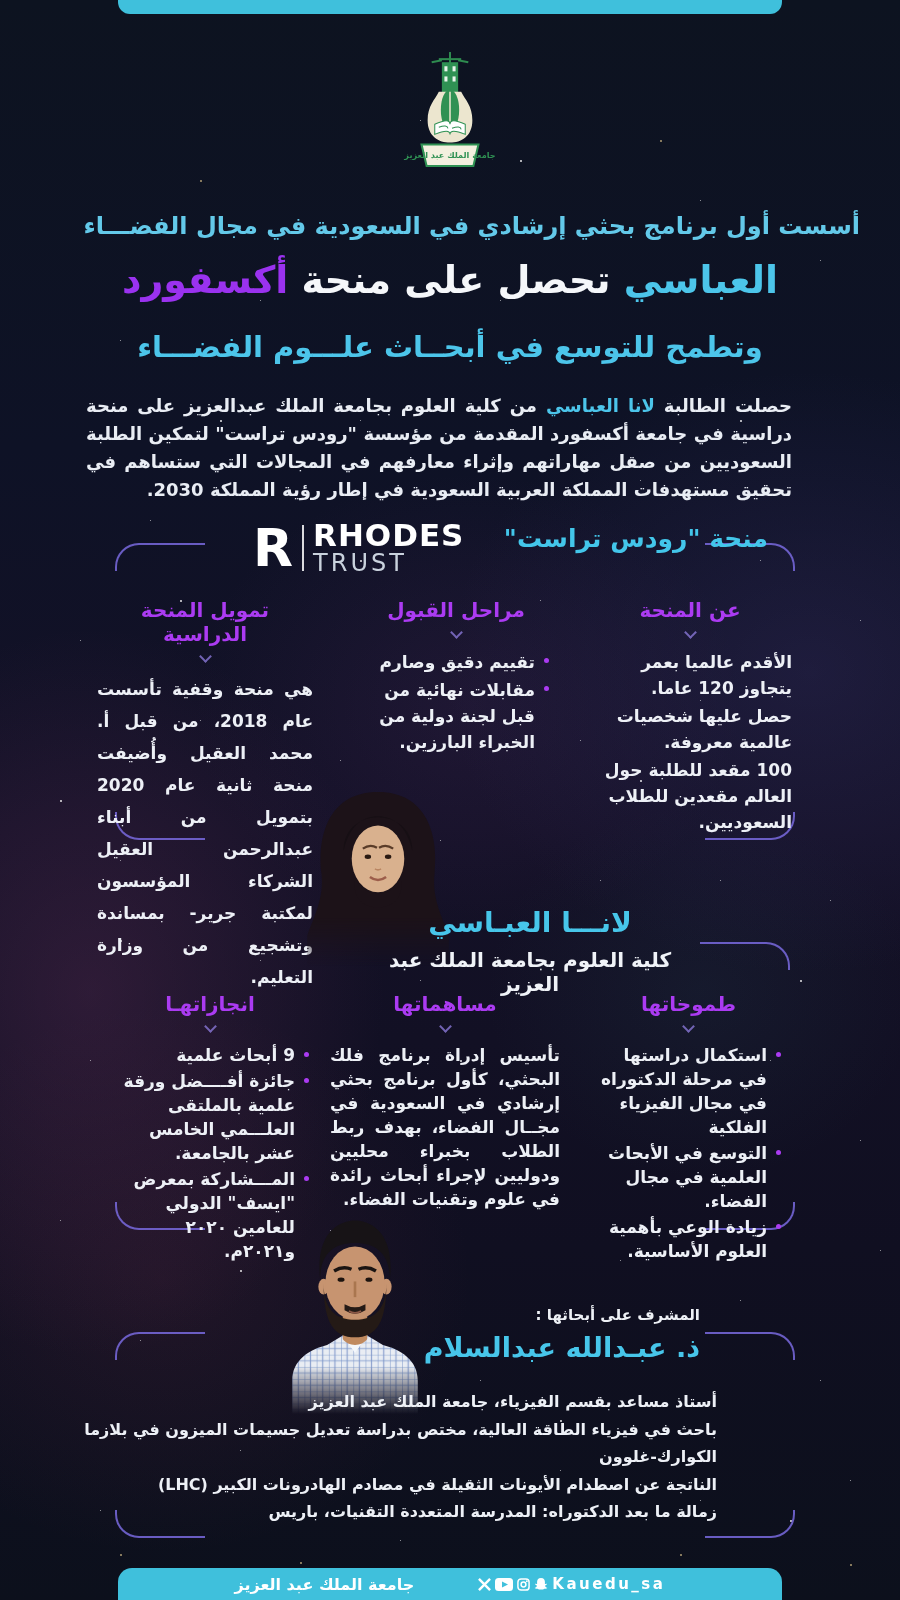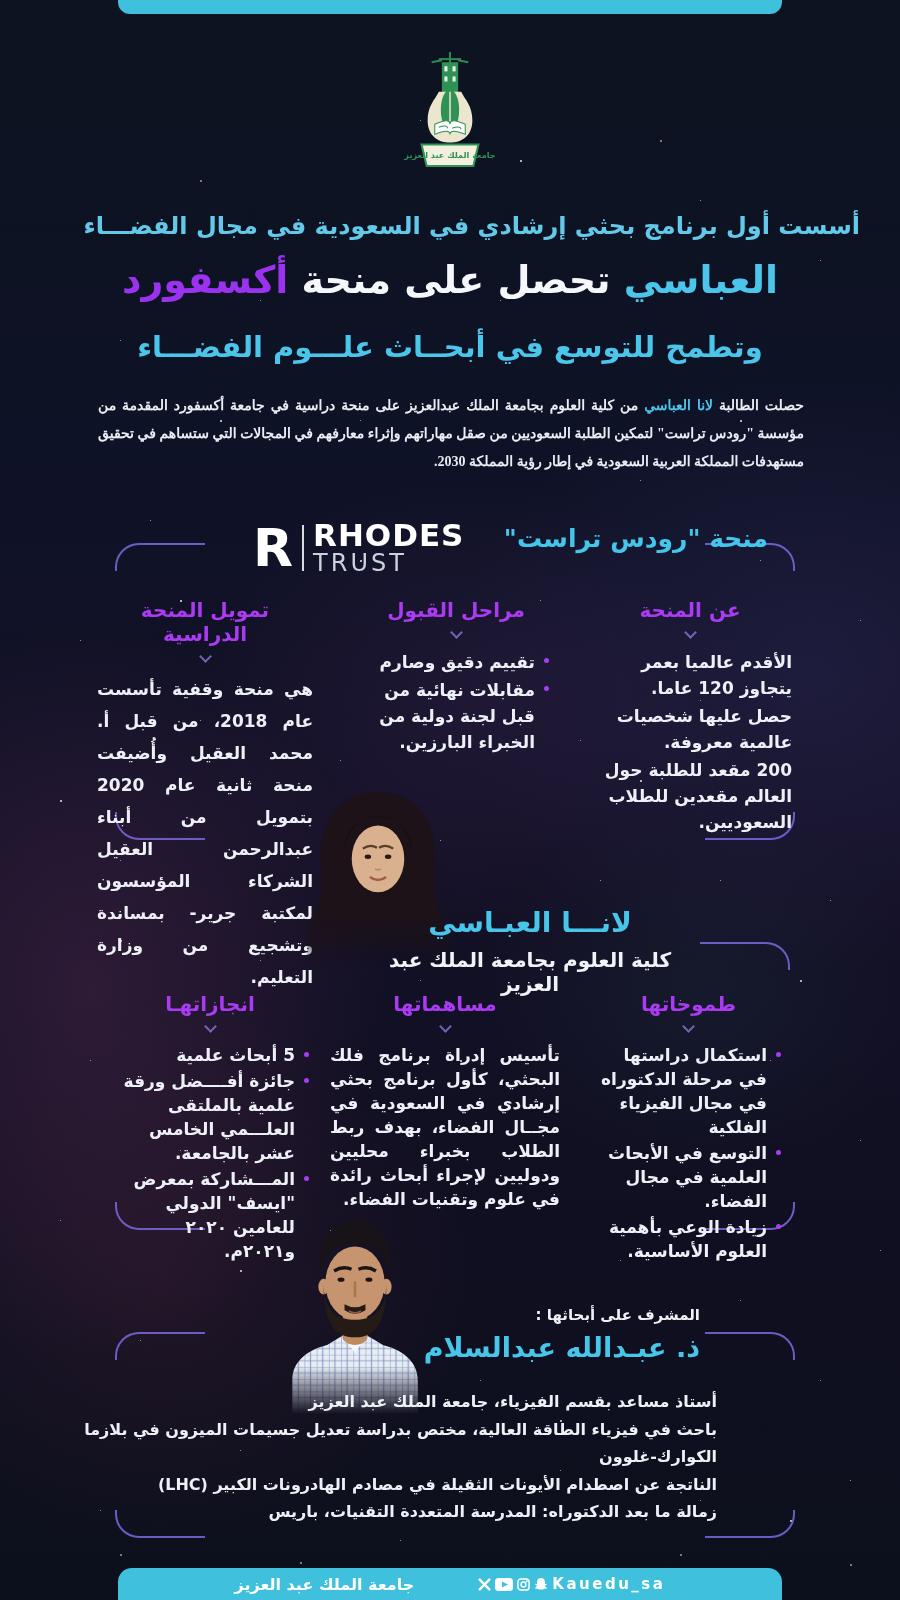--- a/index.html
+++ b/index.html
@@ -25,21 +25,21 @@
   .f-social{display:flex;align-items:center;gap:4px;}
   .f-handle{font-size:15px;font-weight:700;letter-spacing:2.5px;color:#fff;}
   .f-ic{display:flex;align-items:center;}
 
   .kau-logo{position:absolute;left:394px;top:50px;width:112px;height:122px;}
 
   .tagline{position:absolute;left:40px;right:40px;top:212px;text-align:right;direction:rtl;font-size:24px;font-weight:700;color:#63c9e9;}
   .main-title{position:absolute;left:20px;right:20px;top:258px;text-align:center;direction:rtl;font-size:38px;font-weight:700;color:#f5f7fa;}
   .t-name{color:#4cc5ea;} .t-high{color:#9a32ef;}
   .subtitle{position:absolute;left:30px;right:30px;top:330px;text-align:center;direction:rtl;font-size:29px;font-weight:700;color:#4cc5ea;}
-  .intro{position:absolute;left:98px;top:392px;width:706px;direction:rtl;text-align:justify;text-align-last:right;font-size:14px;font-weight:700;line-height:28px;color:#e9edf4;font-family:Liberation Serif, serif;}
+  .intro{position:absolute;left:86px;top:392px;width:706px;direction:rtl;text-align:justify;text-align-last:right;font-size:18px;font-weight:700;line-height:28px;color:#e9edf4;}
   .intro .hl{color:#4cc5ea;}
 
   .corner{position:absolute;width:88px;height:26px;border:0 solid rgba(122,106,224,.85);}
   .tl{border-top-width:2px;border-left-width:2px;border-top-left-radius:24px;}
   .tr{border-top-width:2px;border-right-width:2px;border-top-right-radius:24px;}
   .bl{border-bottom-width:2px;border-left-width:2px;border-bottom-left-radius:24px;}
   .br{border-bottom-width:2px;border-right-width:2px;border-bottom-right-radius:24px;}
 
   .rhodes-logo{position:absolute;left:253px;top:520px;display:flex;align-items:center;gap:9px;direction:ltr;}
   .r-letter{font-size:52px;line-height:50px;font-weight:900;color:#fff;}
@@ -145,21 +145,21 @@
     </span>
   </div>
   <div class="sec1-heading">منحة "رودس تراست"</div>
 
   <div class="col col-about">
     <div class="col-h">عن المنحة</div>
     <div class="chev"></div>
     <ul class="plain col-body">
       <li>الأقدم عالميا بعمر يتجاوز 120 عاما.</li>
       <li>حصل عليها شخصيات عالمية معروفة.</li>
-      <li>200 مقعد للطلبة حول العالم مقعدين للطلاب السعوديين.</li>
+      <li>100 مقعد للطلبة حول العالم مقعدين للطلاب السعوديين.</li>
     </ul>
   </div>
 
   <div class="col col-stages">
     <div class="col-h">مراحل القبول</div>
     <div class="chev"></div>
     <ul class="blist col-body">
       <li>تقييم دقيق وصارم</li>
       <li>مقابلات نهائية من قبل لجنة دولية من الخبراء البارزين.</li>
     </ul>
@@ -210,21 +210,21 @@
     <div class="col col-contrib">
       <div class="col-h">مساهماتها</div>
       <div class="chev"></div>
       <div class="col-body tight">تأسيس إدراة برنامج فلك البحثي، كأول برنامج بحثي إرشادي في السعودية في مجــال الفضاء، بهدف ربط الطلاب بخبراء محليين ودوليين لإجراء أبحاث رائدة في علوم وتقنيات الفضاء.</div>
     </div>
 
     <div class="col col-achv">
       <div class="col-h">انجازاتهـا</div>
       <div class="chev"></div>
       <ul class="blist col-body">
-        <li>5 أبحاث علمية</li>
+        <li>9 أبحاث علمية</li>
         <li>جائزة أفــــضل ورقة علمية بالملتقى العلـــمي الخامس عشر بالجامعة.</li>
         <li>المـــشاركة بمعرض "ايسف" الدولي للعامين ٢٠٢٠ و٢٠٢١م.</li>
       </ul>
     </div>
   </div>
 
   <div class="photo-man">
     <svg viewBox="0 0 200 250" width="204" height="218">
       <defs>
         <pattern id="chk" width="14" height="14" patternUnits="userSpaceOnUse">

